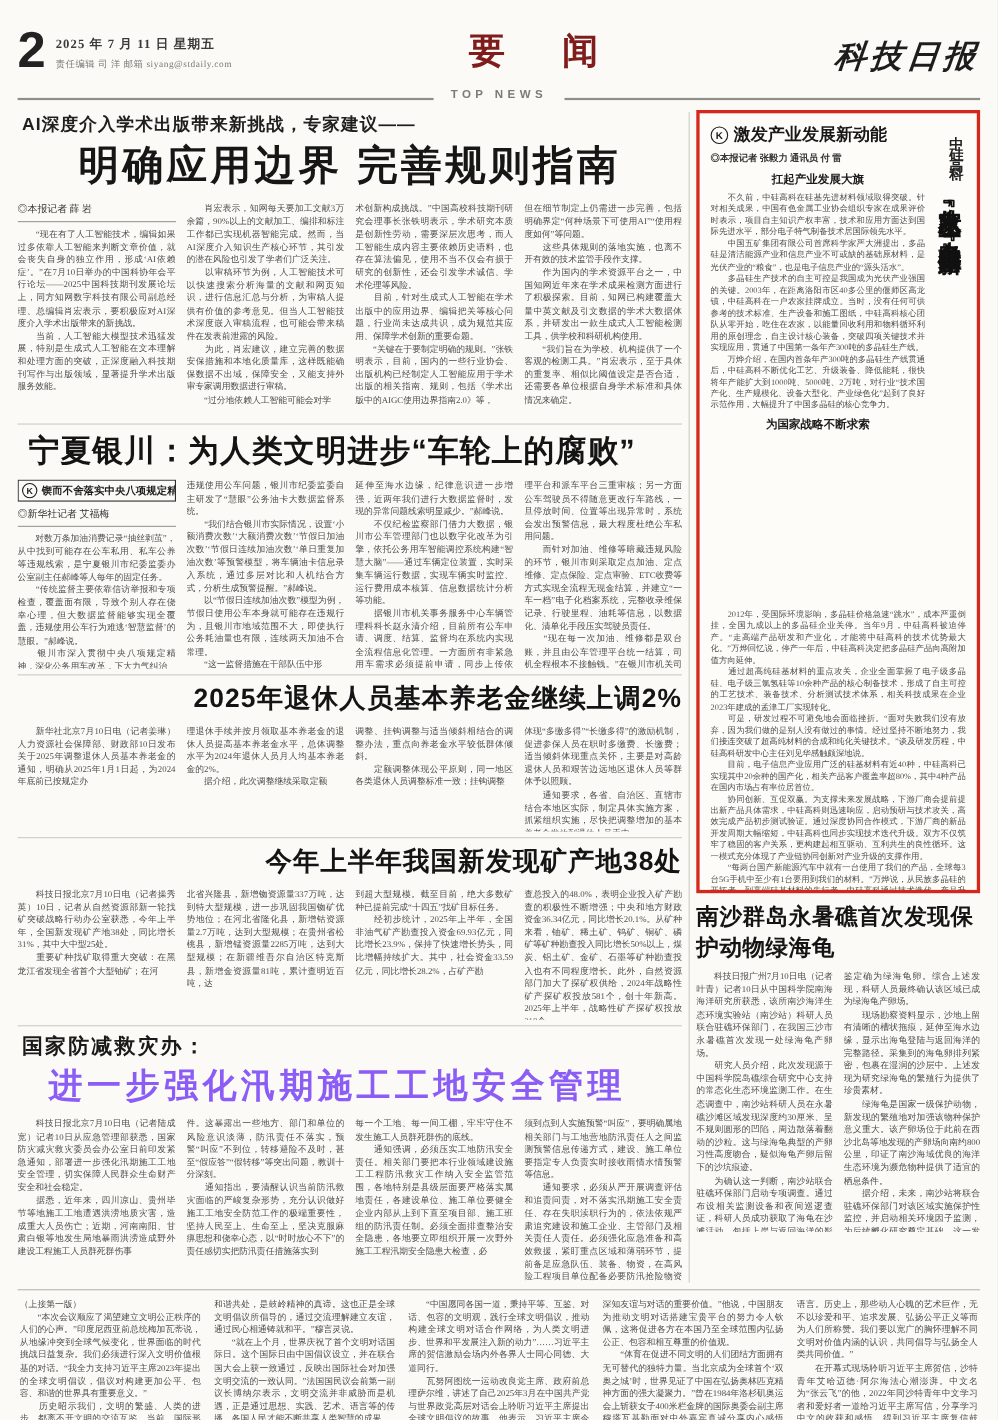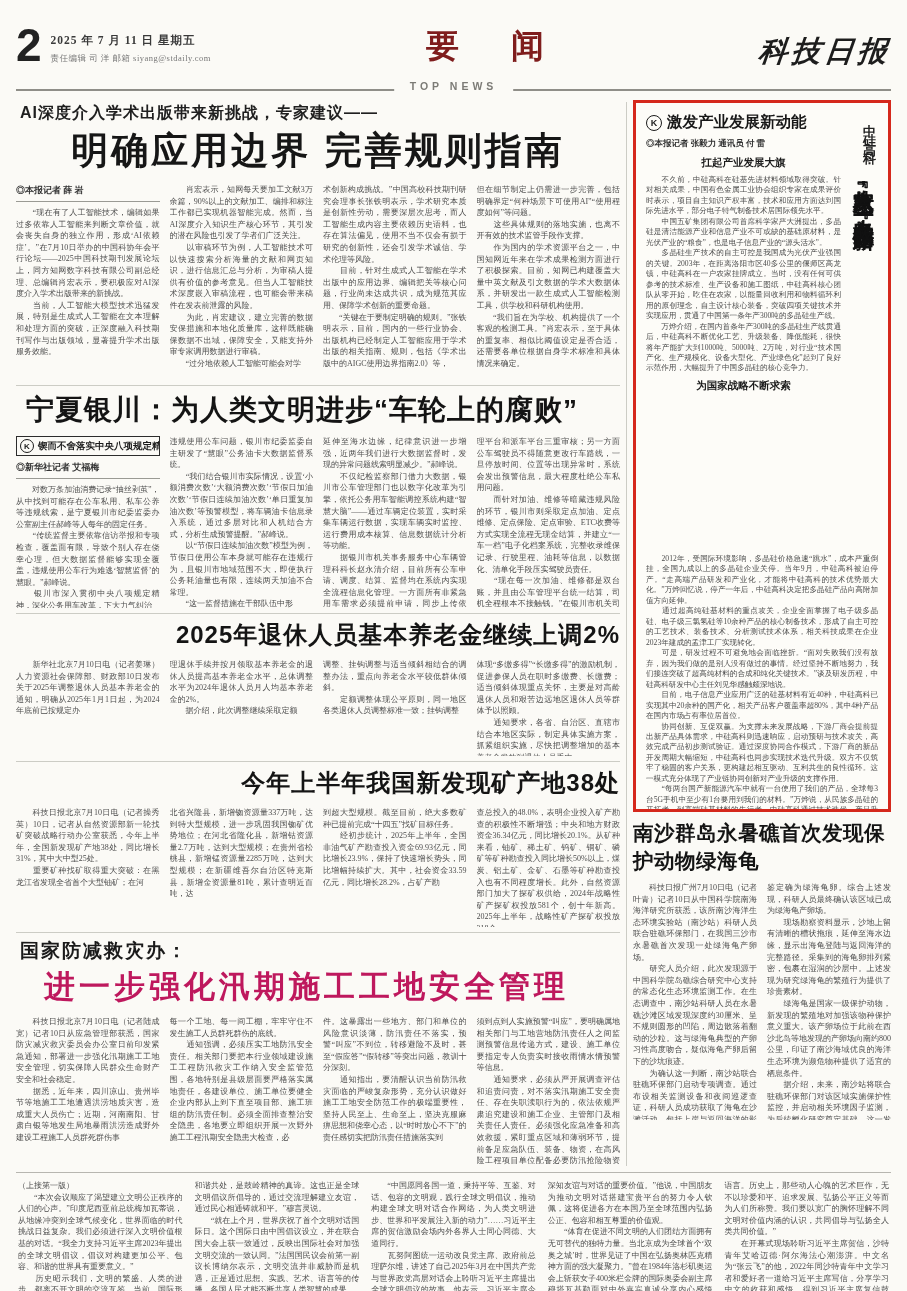--- a/index.html
+++ b/index.html
@@ -25,21 +25,21 @@
   
   .main{display:flex;margin-top:4px;padding:0 8px;}
   .left-col{width:604px;}
   .v-divider{width:1px;background:#ccccc5;margin:2px 6px 0;}
   .right-col{flex:1;min-width:0;}
 
   
   .colrow{display:flex;gap:10px;overflow:hidden;}
   .colrow .col{flex:1;min-width:0;}
   .coltext{white-space:pre-line;text-align:justify;font-size:8px;line-height:1.45;color:#4d4d4d;overflow:hidden;}
-  .byline{font-size:9px;font-weight:bold;color:#333;padding-bottom:4px;border-bottom:1px solid #9a9a94;margin-bottom:5px;}
+  .byline{font-size:9px;font-weight:normal;color:#333;padding-bottom:4px;border-bottom:1px solid #9a9a94;margin-bottom:5px;}
   .h-rule{border:none;border-top:1px solid #ccccc5;margin:5px 0;}
 
   
   .ai-kicker{font-family:"Liberation Sans",sans-serif;font-weight:900;font-size:16px;color:#1f1f1f;margin:3px 0 0 4px;letter-spacing:1px;}
   .ai-headline{font-family:"Liberation Sans",sans-serif;font-weight:900;font-size:37px;letter-spacing:3px;text-align:center;color:#161616;margin:2px 0 8px;}
   .ai-text{height:196px;}
 
   
   .yc-headline{font-family:"Liberation Sans",sans-serif;font-weight:900;font-size:28px;letter-spacing:1px;color:#141414;margin:2px 0 7px 10px;}
   .badge{display:flex;align-items:center;gap:4px;border:1.5px solid #2c2c2c;padding:2px 3px;margin-bottom:5px;
@@ -48,21 +48,21 @@
           border:1.5px solid #1c1c1c;font-family:"Liberation Sans",sans-serif;font-weight:900;font-size:8px;color:#1c1c1c;flex:0 0 auto;}
   .yc-text{height:172px;}
 
   
   .big-headline{font-family:"Liberation Sans",sans-serif;font-weight:900;font-size:24px;letter-spacing:1px;color:#141414;margin:4px 0 8px 26px;text-align:right;}
   .pn-text{height:97px;}
   .mn-text{height:120px;}
 
   
   .fl-kicker{font-family:"Liberation Sans",sans-serif;font-weight:900;font-size:19px;color:#1a1a1a;margin:4px 0 2px 4px;letter-spacing:2px;}
-  .fl-headline{font-family:"Liberation Sans",sans-serif;font-weight:900;font-size:31px;letter-spacing:4px;color:#be185d;margin:0 0 8px 28px;}
+  .fl-headline{font-family:"Liberation Sans",sans-serif;font-weight:900;font-size:31px;letter-spacing:4px;color:#8b5cf6;margin:0 0 8px 28px;}
   .fl-text{height:150px;}
 
   
   .red-box{border:3px solid #d5281c;background:#fdfcf8;padding:9px 10px 6px;height:712px;overflow:hidden;box-sizing:border-box;}
   .rb-flex{display:flex;gap:8px;}
   .rb-left{flex:1;min-width:0;}
   .rb-kicker{display:flex;align-items:center;gap:5px;font-family:"Liberation Sans",sans-serif;font-weight:900;font-size:15.5px;color:#181818;margin-bottom:5px;}
   .rb-kicker .k-icon{width:14px;height:14px;font-size:9px;}
   .rb-byline{font-size:8.5px;font-weight:bold;color:#333;margin-bottom:6px;}
   .rb-text{white-space:pre-line;text-align:justify;font-size:7.6px;line-height:1.38;color:#4d4d4d;}
@@ -189,24 +189,24 @@
         </div>
 
         <hr class="h-rule">
 
         <div>
           <div class="fl-kicker">国家防减救灾办：</div>
           <div class="fl-headline">进一步强化汛期施工工地安全管理</div>
           <div class="colrow fl-text">
             <div class="col coltext">　　科技日报北京7月10日电（记者陆成宽）记者10日从应急管理部获悉，国家防灾减灾救灾委员会办公室日前印发紧急通知，部署进一步强化汛期施工工地安全管理，切实保障人民群众生命财产安全和社会稳定。
 　　据悉，近年来，四川凉山、贵州毕节等地施工工地遭遇洪涝地质灾害，造成重大人员伤亡；近期，河南南阳、甘肃白银等地发生局地暴雨洪涝造成野外建设工程施工人员群死群伤事</div>
+            <div class="col coltext">件。这暴露出一些地方、部门和单位的风险意识淡薄，防汛责任不落实，预警“叫应”不到位，转移避险不及时，甚至“假应答”“假转移”等突出问题，教训十分深刻。
+　　通知指出，要清醒认识当前防汛救灾面临的严峻复杂形势，充分认识做好施工工地安全防范工作的极端重要性，坚持人民至上、生命至上，坚决克服麻痹思想和侥幸心态，以“时时放心不下”的责任感切实把防汛责任措施落实到</div>
             <div class="col coltext">每一个工地、每一间工棚，牢牢守住不发生施工人员群死群伤的底线。
 　　通知强调，必须压实工地防汛安全责任。相关部门要把本行业领域建设施工工程防汛救灾工作纳入安全监管范围，各地特别是县级层面要严格落实属地责任，各建设单位、施工单位要健全企业内部从上到下直至项目部、施工班组的防汛责任制。必须全面排查整治安全隐患，各地要立即组织开展一次野外施工工程汛期安全隐患大检查，必</div>
-            <div class="col coltext">件。这暴露出一些地方、部门和单位的风险意识淡薄，防汛责任不落实，预警“叫应”不到位，转移避险不及时，甚至“假应答”“假转移”等突出问题，教训十分深刻。
-　　通知指出，要清醒认识当前防汛救灾面临的严峻复杂形势，充分认识做好施工工地安全防范工作的极端重要性，坚持人民至上、生命至上，坚决克服麻痹思想和侥幸心态，以“时时放心不下”的责任感切实把防汛责任措施落实到</div>
             <div class="col coltext">须到点到人实施预警“叫应”，要明确属地相关部门与工地营地防汛责任人之间监测预警信息传递方式，建设、施工单位要指定专人负责实时接收雨情水情预警等信息。
 　　通知要求，必须从严开展调查评估和追责问责，对不落实汛期施工安全责任、存在失职渎职行为的，依法依规严肃追究建设和施工企业、主管部门及相关责任人责任。必须强化应急准备和高效救援，紧盯重点区域和薄弱环节，提前备足应急队伍、装备、物资，在高风险工程项目单位配备必要防汛抢险物资和应急通信装备。
 　　此外，通知还对营地选址安全论证、多方协调联动、转移避险、编制应急预案加强实战演练等提出要求。</div>
           </div>
         </div>
 
       </div>
 
       <div class="v-divider"></div>
 

